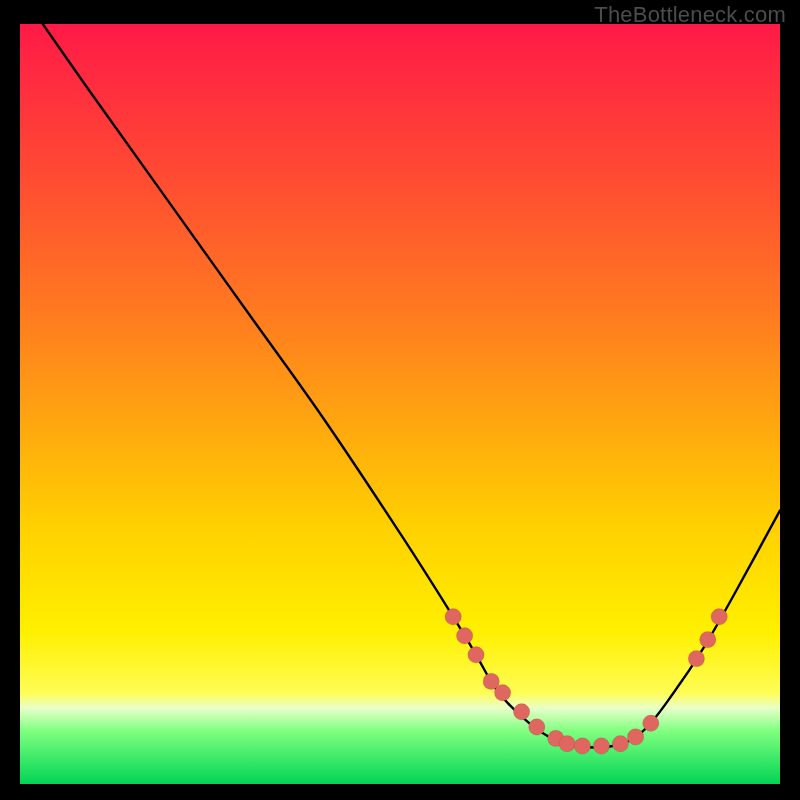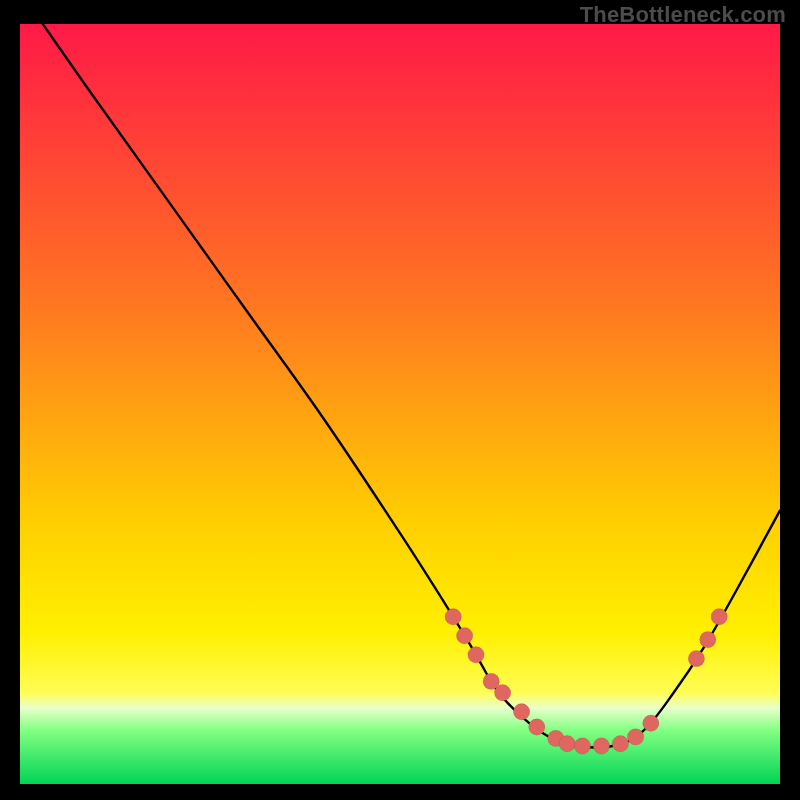--- a/index.html
+++ b/index.html
@@ -16,21 +16,21 @@
     width: 800px;
     height: 800px;
     background: #000;
   }
   .watermark {
     position: absolute;
     top: 2px;
     right: 14px;
     color: #4c4c4c;
     font-size: 22px;
-    font-weight: bold;
+    font-weight: normal;
     letter-spacing: 0.2px;
     z-index: 10;
   }
   .plot-outer {
     position: absolute;
     left: 20px;
     top: 24px;
     width: 760px;
     height: 760px;
     background: #000;

